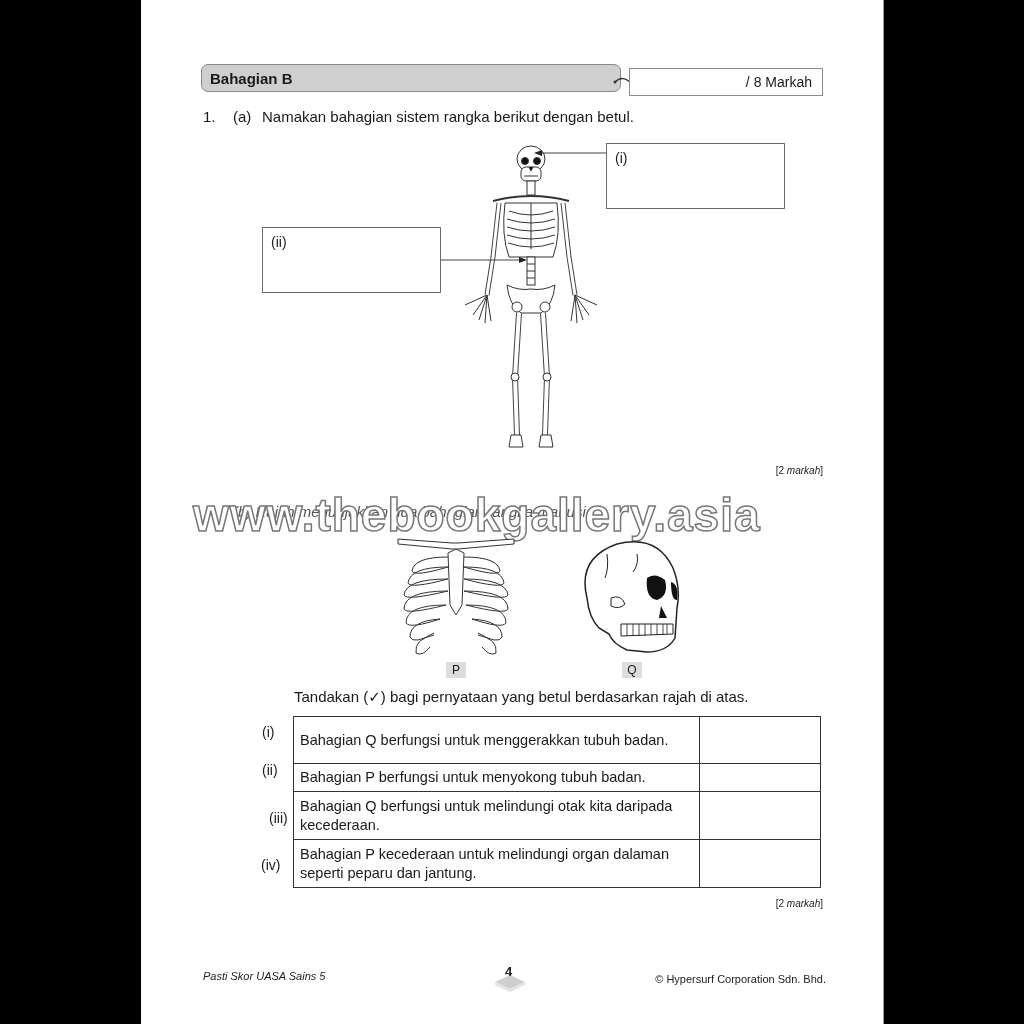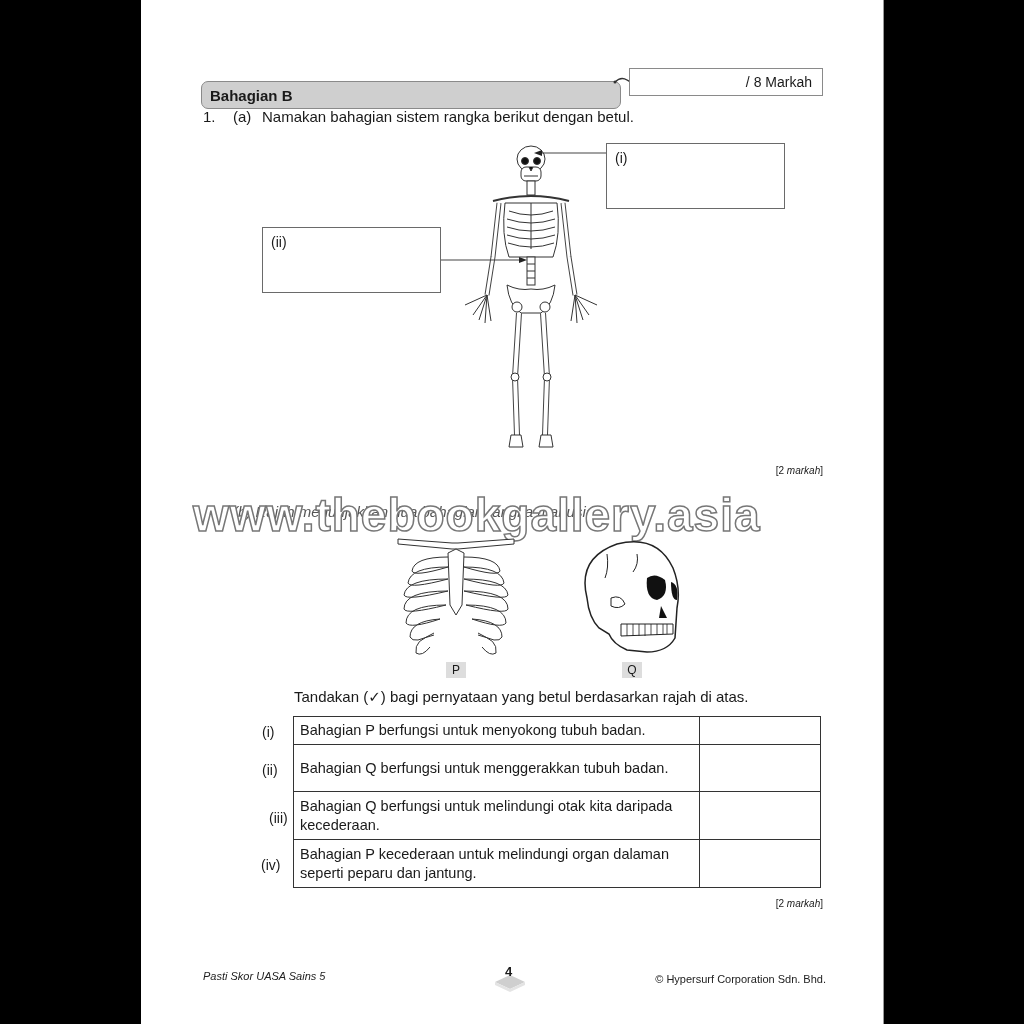--- a/index.html
+++ b/index.html
@@ -1,21 +1,21 @@
 <!DOCTYPE html>
 <html><head>
 <meta charset="utf-8">
 <style>
   html, body { margin:0; padding:0; }
   body { width:1024px; height:1024px; background:#000; position:relative; overflow:hidden;
          font-family:"Liberation Sans", "DejaVu Sans", sans-serif; color:#1a1a1a; }
   .page { position:absolute; left:141px; top:0; width:742px; height:1024px; background:#fff;
           border-right:1px solid #999; }
   .abs { position:absolute; }
-  .section-bar { left:60px; top:81px; width:420px; height:28px; background:#cfcfcf;
+  .section-bar { left:60px; top:64px; width:420px; height:28px; background:#cfcfcf;
                  border:1px solid #8a8a8a; border-radius:7px; box-sizing:border-box; }
   .section-title { left:8px; top:5px; font-weight:bold; font-size:15px; }
   .marks-box { left:488px; top:68px; width:194px; height:28px; border:1px solid #8a8a8a;
                border-radius:0; box-sizing:border-box; background:#fff; }
   .marks-text { right:10px; top:5px; font-size:14px; }
   .connector { left:472px; top:76px; width:24px; height:10px; }
   .q-line { font-size:15px; }
   .label-box { border:1px solid #6a6a6a; box-sizing:border-box; background:#fff; }
   .box-label { left:8px; top:6px; font-size:14px; }
   .marks-note { font-size:10px;text-align:right; }
@@ -151,26 +151,26 @@
 
   <span class="abs q-line" style="left:121px; top:688px;margin-left:32px;">Tandakan (✓) bagi pernyataan yang betul berdasarkan rajah di atas.</span>
 
   <span class="roman" style="left:121px; top:724px;">(i)</span>
   <span class="roman" style="left:121px; top:762px;">(ii)</span>
   <span class="roman" style="left:128px; top:810px;">(iii)</span>
   <span class="roman" style="left:120px; top:857px;">(iv)</span>
 
   <table class="stm">
     <tbody>
-        <tr style="height:28px;">
-      <td class="txt">Bahagian P berfungsi untuk menyokong tubuh badan.</td>
+        <tr style="height:47px;">
+      <td class="txt">Bahagian Q berfungsi untuk menggerakkan tubuh badan.</td>
       <td class="ans"></td>
     </tr>
-    <tr style="height:47px;">
-      <td class="txt">Bahagian Q berfungsi untuk menggerakkan tubuh badan.</td>
+    <tr style="height:28px;">
+      <td class="txt">Bahagian P berfungsi untuk menyokong tubuh badan.</td>
       <td class="ans"></td>
     </tr>
     <tr style="height:48px;">
       <td class="txt">Bahagian Q berfungsi untuk melindungi otak kita daripada kecederaan.</td>
       <td class="ans"></td>
     </tr>
     <tr style="height:48px;">
       <td class="txt">Bahagian P kecederaan untuk melindungi organ dalaman seperti peparu dan jantung.</td>
       <td class="ans"></td>
     </tr>

